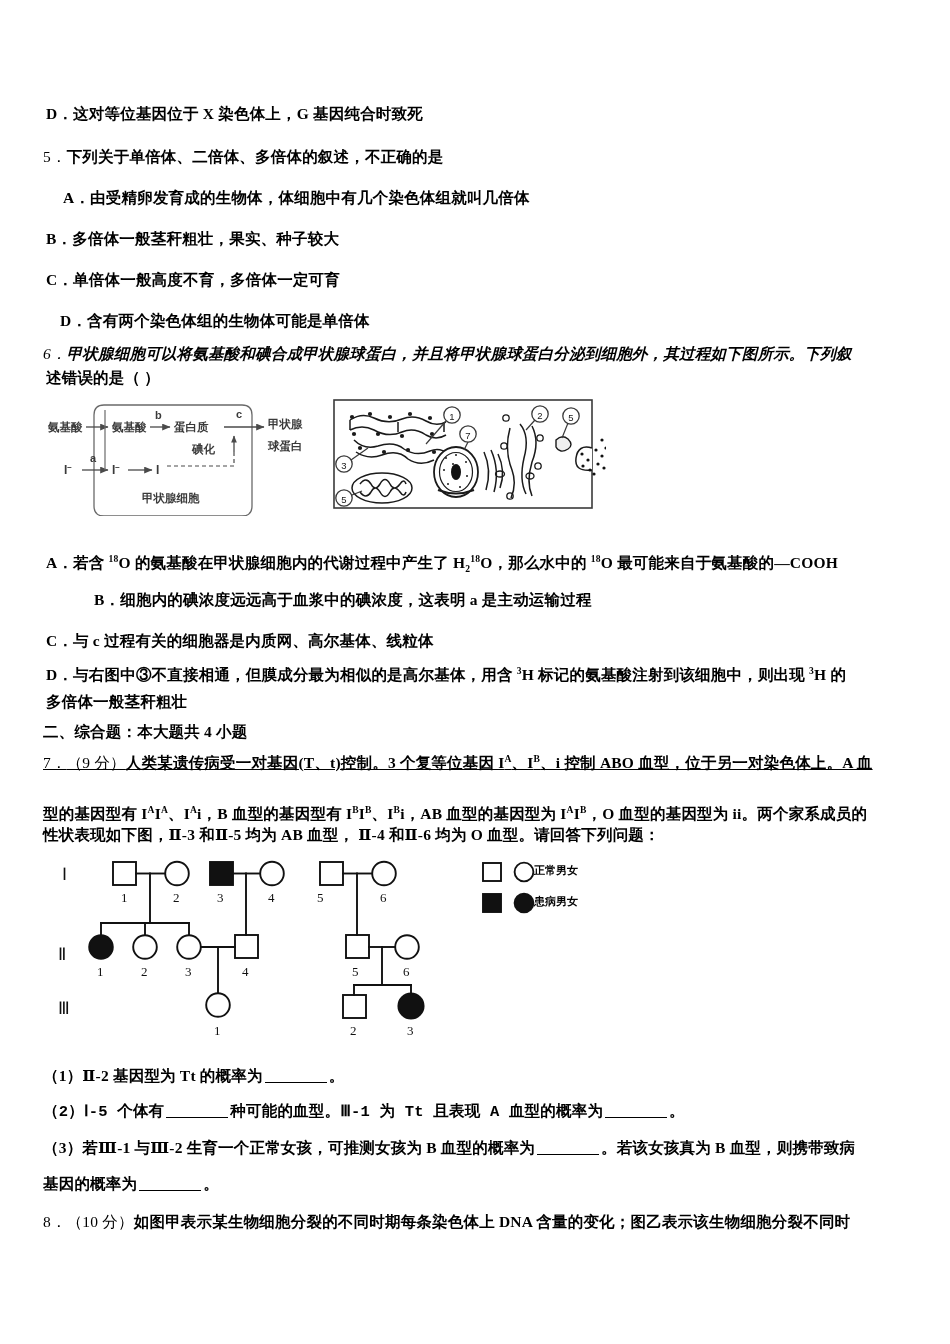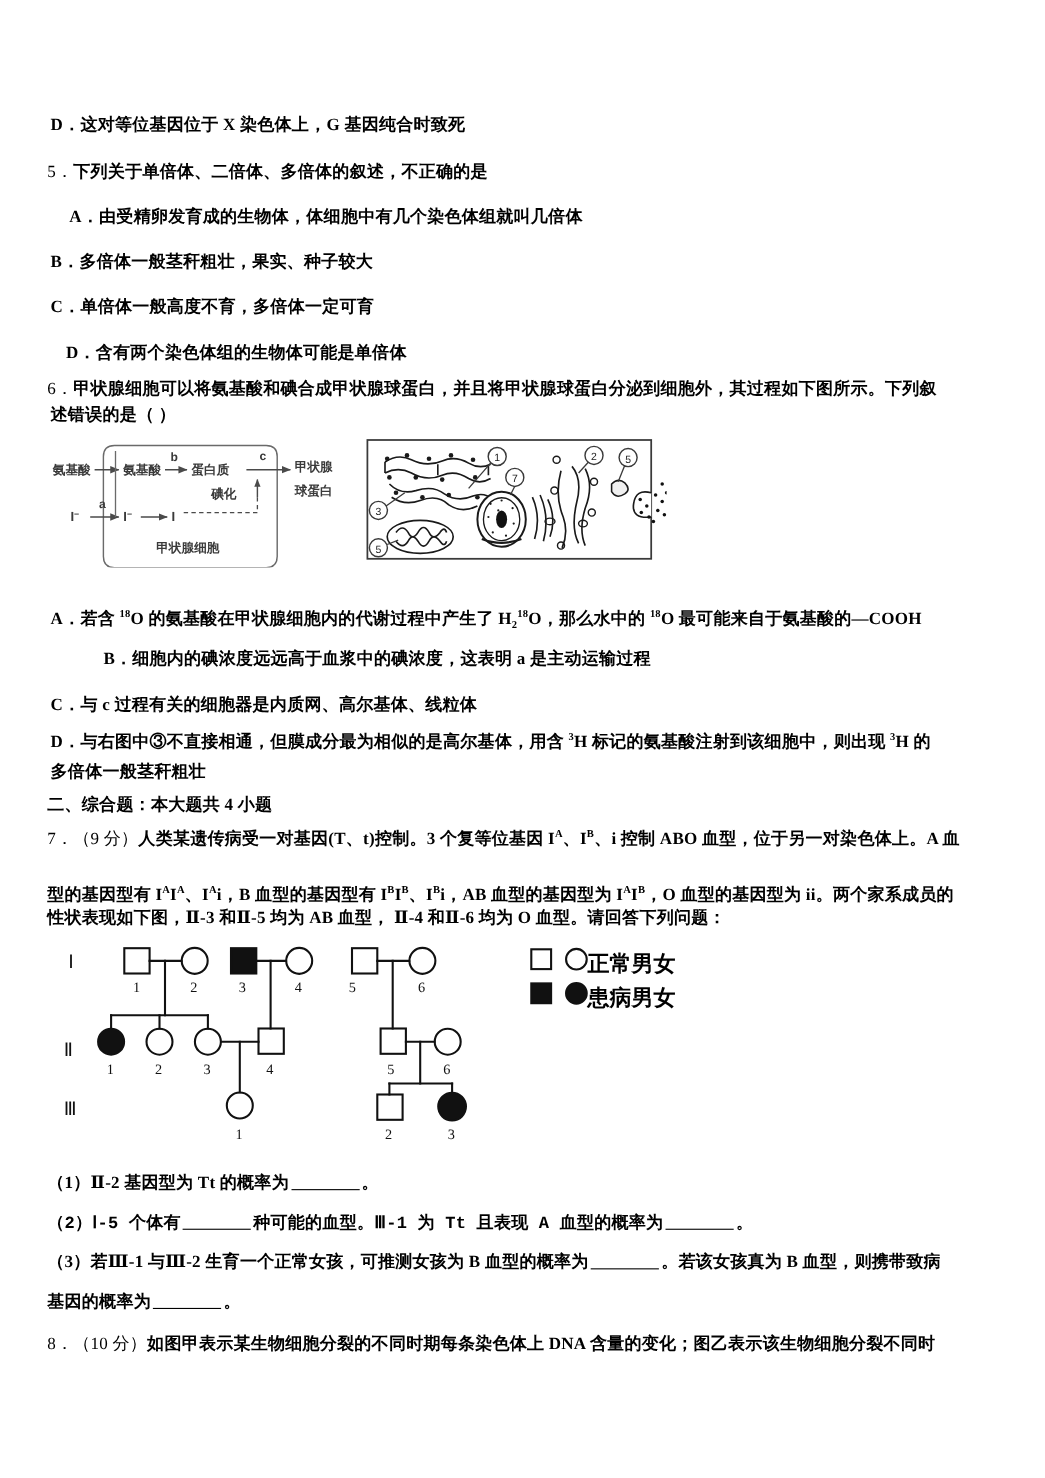--- a/index.html
+++ b/index.html
@@ -61,21 +61,21 @@
     position: absolute;
     left: 58px;
     top: 838px;
     width: 580px;
     height: 188px;
   }
   #pedigree svg { display: block; }
 
   .legend-txt {
     position: absolute;
-    font-size: 20px;
+    font-size: 11px;
     font-weight: bold;
     font-family: Liberation Sans, sans-serif;
     white-space: nowrap;
   }
 </style>
 </head>
 <body>
 
 <div class="page">
 
@@ -96,21 +96,21 @@
   </div>
 
   <div class="ln" style="left:46px; top:254px;">
     <span class="opt-lab">C．</span><span>单倍体一般高度不育，多倍体一定可育</span>
   </div>
 
   <div class="ln" style="left:46px; top:295px;margin-left:14px;">
     <span class="opt-lab">D．</span><span>含有两个染色体组的生物体可能是单倍体</span>
   </div>
 
-  <div class="ln" style="left:43px; top:328px;">
+  <div class="ln" style="left:43px; top:328px;font-style:italic;">
     <span class="qnum">6．</span><span>甲状腺细胞可以将氨基酸和碘合成甲状腺球蛋白，并且将甲状腺球蛋白分泌到细胞外，其过程如下图所示。下列叙</span>
   </div>
   <div class="ln" style="left:46px; top:352px;">
     <span>述错误的是（    ）</span>
   </div>
 
   <div id="fig6">
     <svg width="560" height="122" viewBox="0 0 560 122">
       <defs>
         <marker id="ah" markerWidth="7" markerHeight="7" refX="6" refY="2.6" orient="auto">
@@ -305,21 +305,21 @@
     <span class="opt-lab">D．</span>与右图中③不直接相通，但膜成分最为相似的是高尔基体，用含 <sup>3</sup>H 标记的氨基酸注射到该细胞中，则出现 <sup>3</sup>H 的
   </div>
   <div class="ln" style="left:46px; top:676px;">
     多倍体一般茎秆粗壮
   </div>
 
   <div class="ln" style="left:43px; top:706px;">
     <span>二、综合题：本大题共 4 小题</span>
   </div>
 
-  <div class="ln" style="left:43px; top:733px;">
+  <div class="ln" style="left:43px; top:733px;text-decoration:underline;">
     <span class="qnum">7．</span><span class="qnum">（9 分）</span>人类某遗传病受一对基因(T、t)控制。3 个复等位基因 I<sup>A</sup>、I<sup>B</sup>、i 控制 ABO 血型，位于另一对染色体上。A 血
   </div>
   <div class="ln" style="left:43px; top:771px;margin-top:13px;">
     型的基因型有 I<sup>A</sup>I<sup>A</sup>、I<sup>A</sup>i，B 血型的基因型有 I<sup>B</sup>I<sup>B</sup>、I<sup>B</sup>i，AB 血型的基因型为 I<sup>A</sup>I<sup>B</sup>，O 血型的基因型为 ii。两个家系成员的
   </div>
   <div class="ln" style="left:43px; top:809px;">
     <span>性状表现如下图，Ⅱ-3 和Ⅱ-5 均为 AB 血型， Ⅱ-4 和Ⅱ-6 均为 O 血型。请回答下列问题：</span>
   </div>
 
   <div id="pedigree">

